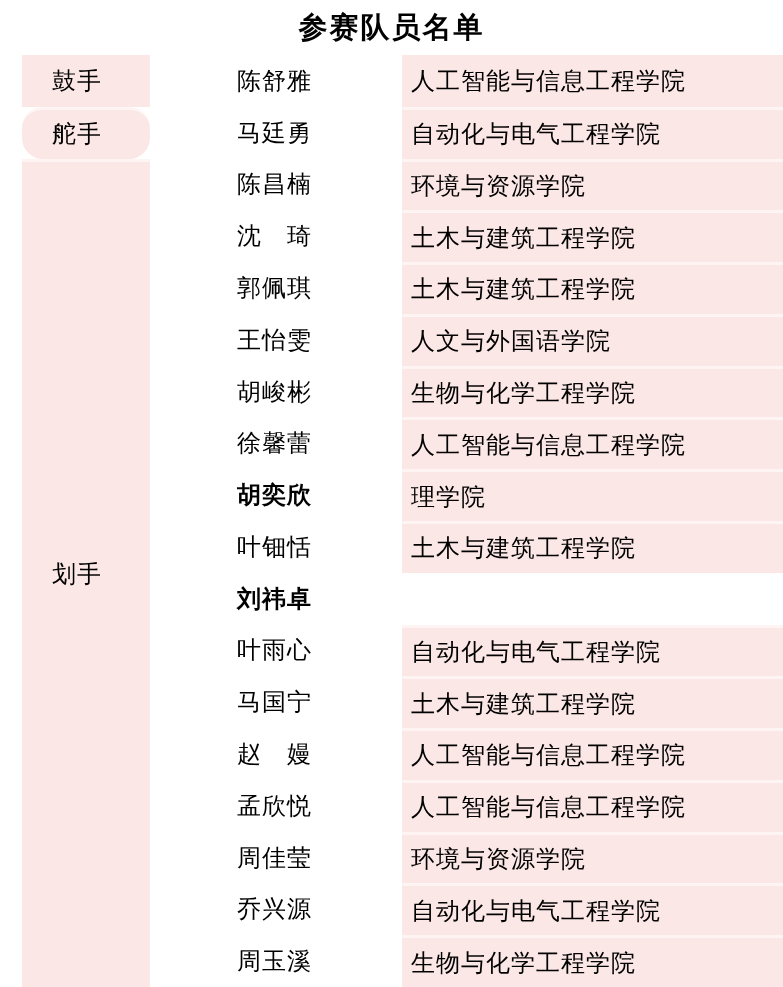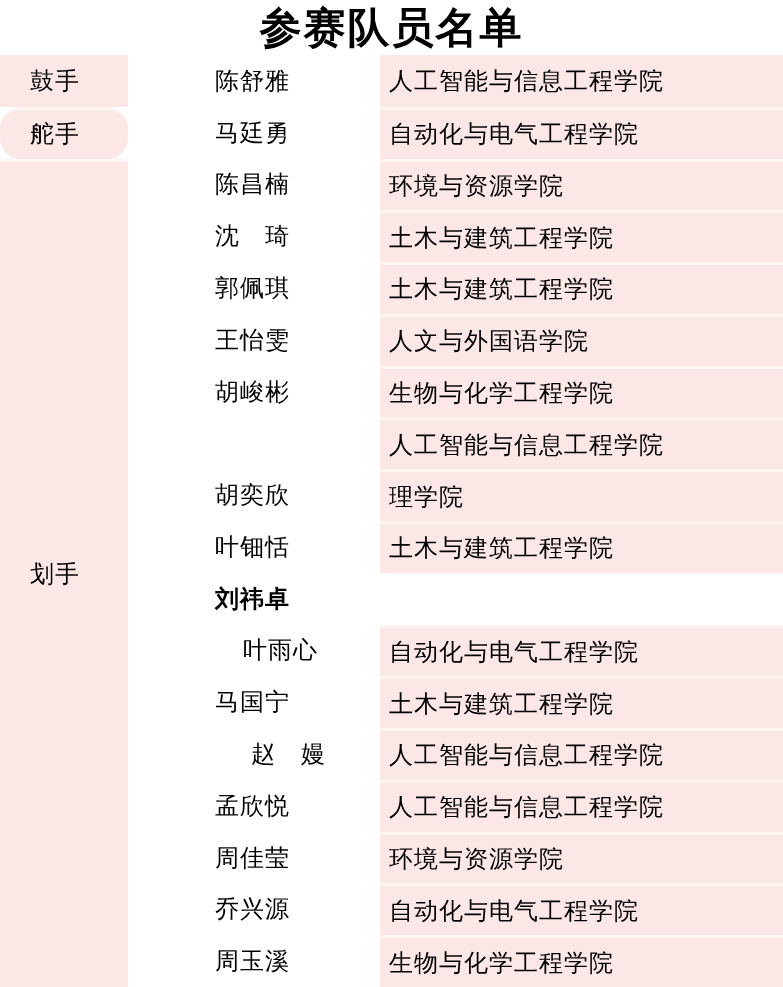--- a/index.html
+++ b/index.html
@@ -16,34 +16,35 @@
     font-family: "Liberation Serif", "DejaVu Serif", serif;
     color: var(--text, #000000);
   }
   .title {
     height: 55px;
     margin: 0;
     display: flex;
     align-items: center;
     justify-content: center;
     font-family: "Liberation Sans", "DejaVu Sans", sans-serif;
-    font-size: 42px;
+    font-size: 29px;
     font-weight: 700;
     letter-spacing: 2px;
     color: var(--text, #000000);
   }
   .roster {
     position: absolute;
     left: 0;
     top: 55px;
     width: 654px;
     height: 932px;
     display: grid;
     grid-template-columns: 128px 252px 403px;
     grid-template-rows: repeat(18, 1fr);
+    padding-left: 22px;
   }
   .cell {
     display: flex;
     align-items: center;
     font-size: 24px;
     letter-spacing: 1px;
     white-space: nowrap;
     box-sizing: border-box;
   }
   .cell.role {
@@ -78,31 +79,32 @@
       <div class="cell name" style="grid-area: 3 / 2;">陈昌楠</div>
       <div class="cell college sep" style="grid-area: 3 / 3;">环境与资源学院</div>
       <div class="cell name" style="grid-area: 4 / 2;">沈　琦</div>
       <div class="cell college sep" style="grid-area: 4 / 3;">土木与建筑工程学院</div>
       <div class="cell name" style="grid-area: 5 / 2;">郭佩琪</div>
       <div class="cell college sep" style="grid-area: 5 / 3;">土木与建筑工程学院</div>
       <div class="cell name" style="grid-area: 6 / 2; text-align: center;">王怡雯</div>
       <div class="cell college sep" style="grid-area: 6 / 3;">人文与外国语学院</div>
       <div class="cell name" style="grid-area: 7 / 2;">胡峻彬</div>
       <div class="cell college sep" style="grid-area: 7 / 3;">生物与化学工程学院</div>
+      <div class="cell name" style="grid-area: 8 / 2;">徐馨蕾</div>
       <div class="cell college sep" style="grid-area: 8 / 3;">人工智能与信息工程学院</div>
-      <div class="cell name" style="grid-area: 9 / 2;">胡奕欣</div>
+      <div class="cell name" style="grid-area: 9 / 2; font-weight: bold;">胡奕欣</div>
       <div class="cell name" style="grid-area: 10 / 2;">叶钿恬</div>
       <div class="cell college sep" style="grid-area: 9 / 3;">理学院</div>
       <div class="cell college sep" style="grid-area: 10 / 3;">土木与建筑工程学院</div>
       <div class="cell name" style="grid-area: 11 / 2; font-weight: bold;">刘祎卓</div>
-      <div class="cell name" style="grid-area: 12 / 2; margin-left: 28px;">叶雨心</div>
+      <div class="cell name" style="grid-area: 12 / 2;">叶雨心</div>
       <div class="cell college sep" style="grid-area: 12 / 3;">自动化与电气工程学院</div>
       <div class="cell name" style="grid-area: 13 / 2;">马国宁</div>
       <div class="cell college sep" style="grid-area: 13 / 3;">土木与建筑工程学院</div>
-      <div class="cell name" style="grid-area: 14 / 2; margin-left: 36px;">赵　嫚</div>
+      <div class="cell name" style="grid-area: 14 / 2;">赵　嫚</div>
       <div class="cell college sep" style="grid-area: 14 / 3;">人工智能与信息工程学院</div>
       <div class="cell name" style="grid-area: 15 / 2;">孟欣悦</div>
       <div class="cell college sep" style="grid-area: 15 / 3;">人工智能与信息工程学院</div>
       <div class="cell name" style="grid-area: 16 / 2;">周佳莹</div>
       <div class="cell college sep" style="grid-area: 16 / 3;">环境与资源学院</div>
       <div class="cell name" style="grid-area: 17 / 2;">乔兴源</div>
       <div class="cell college sep" style="grid-area: 17 / 3;">自动化与电气工程学院</div>
       <div class="cell name" style="grid-area: 18 / 2;">周玉溪</div>
       <div class="cell college sep" style="grid-area: 18 / 3;">生物与化学工程学院</div>
     </div>

